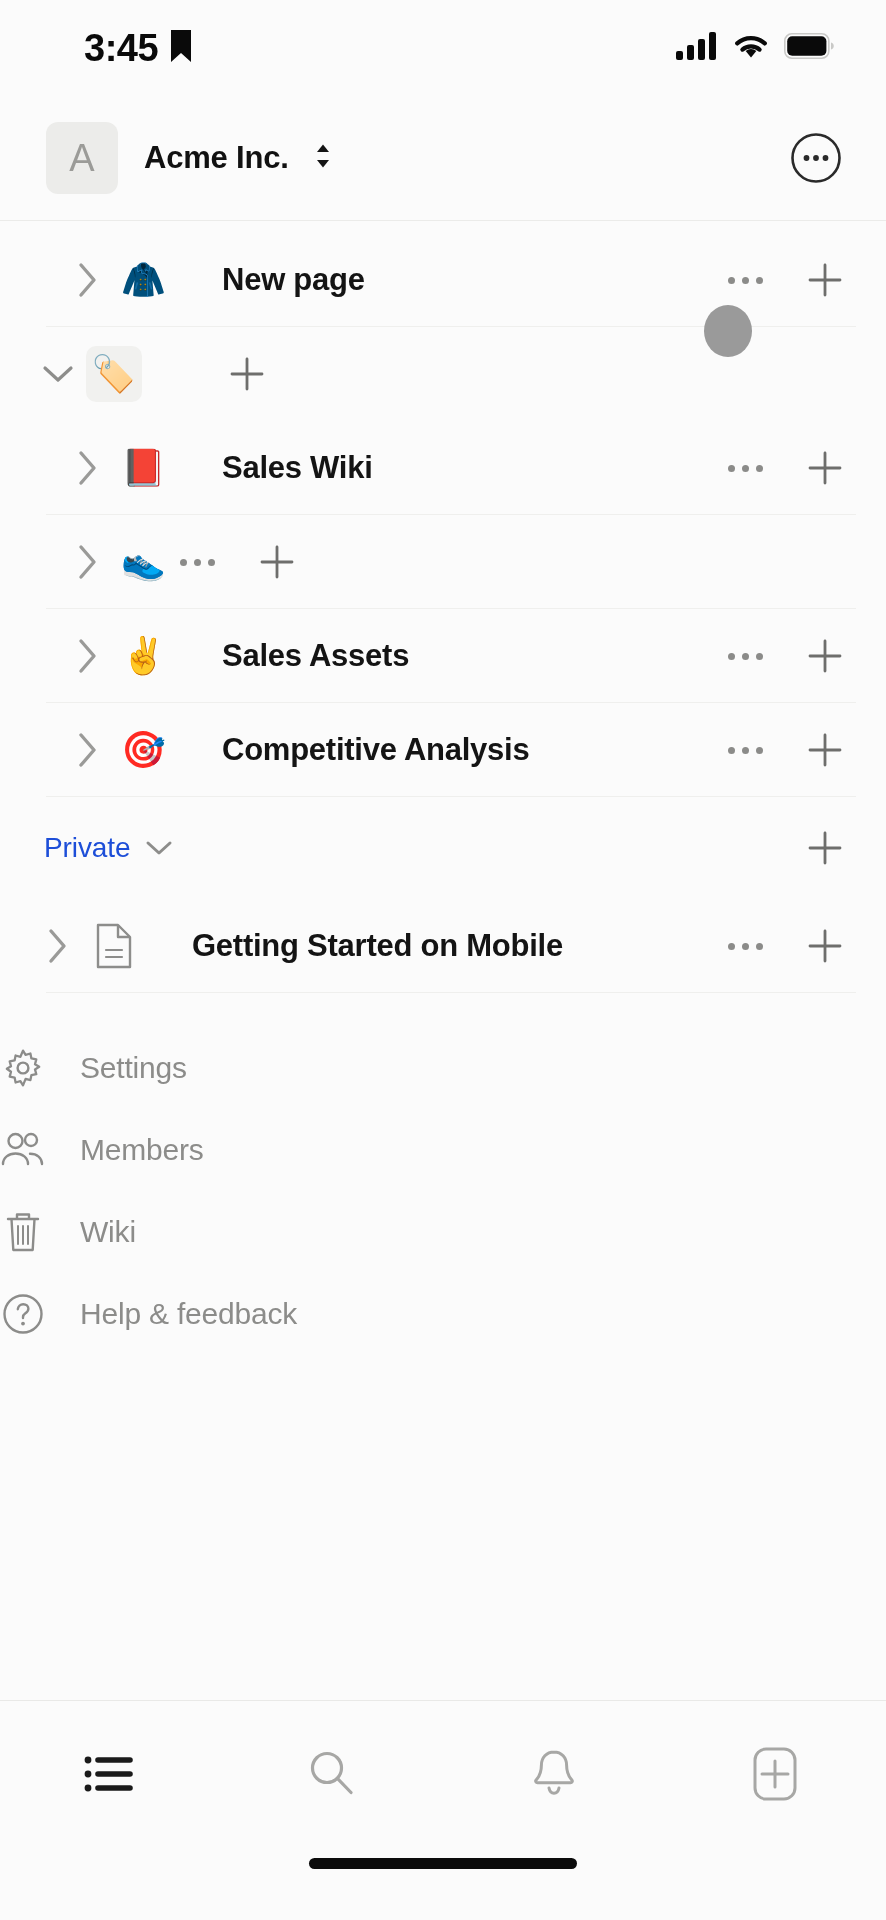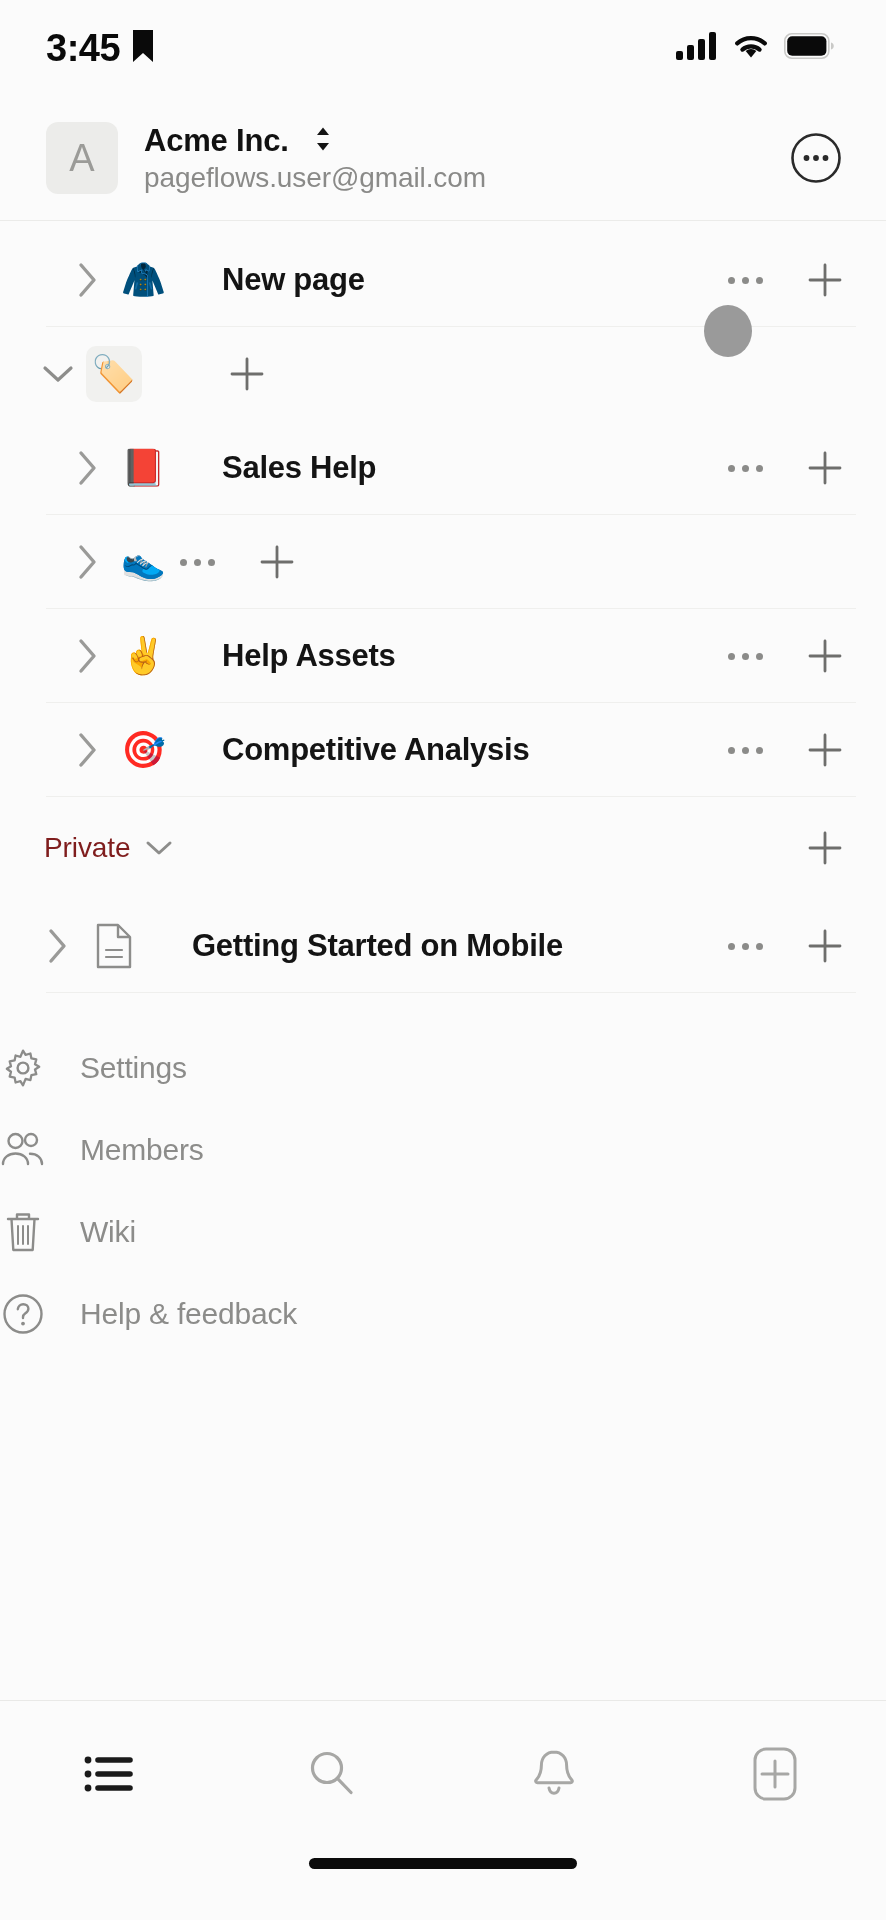--- a/index.html
+++ b/index.html
@@ -22,21 +22,21 @@
     overflow: hidden;
   }
 
   
   .statusbar {
     height: 96px;
     flex: 0 0 96px;
     display: flex;
     align-items: center;
     justify-content: space-between;
-    padding: 0 52px 0 46px;
+    padding: 0 52px 0 84px;
   }
   .status-left {
     display: flex;
     align-items: center;
     gap: 12px;
   }
   .status-time {
     font-size: 38px;
     font-weight: 700;
     color: #0a0a0a;
@@ -218,21 +218,21 @@
 
   
   .section-head {
     display: flex;
     align-items: center;
     height: 102px;
     padding: 0 36px 0 44px;
   }
   .section-label {
     font-size: 28px;
-    color: #7f1d1d;
+    color: #1d4ed8;
     letter-spacing: -0.1px;
     font-weight: 400;
   }
   .section-chev {
     margin-left: 14px;
     display: flex;
     align-items: center;
   }
   .section-spacer { flex: 1 1 auto; }
 
@@ -335,21 +335,20 @@
     <div class="ws-text">
       <div class="ws-name-row">
         <span class="ws-name">Acme Inc.</span>
         <span>
           <svg width="20" height="28" viewBox="0 0 20 28">
             <path d="M10 2.5 16 10H4z" fill="#141414"></path>
             <path d="M10 25.5 4 18h12z" fill="#141414"></path>
           </svg>
         </span>
       </div>
-      <div class="ws-email">pageflows.user@gmail.com</div>
     </div>
     <div class="ws-more">
       <svg width="52" height="52" viewBox="0 0 52 52">
         <circle cx="26" cy="26" r="23.5" fill="none" stroke="#2a2a2a" stroke-width="2.6"></circle>
         <circle cx="16.5" cy="26" r="2.9" fill="#2a2a2a"></circle>
         <circle cx="26" cy="26" r="2.9" fill="#2a2a2a"></circle>
         <circle cx="35.5" cy="26" r="2.9" fill="#2a2a2a"></circle>
       </svg>
     </div>
   </div>
@@ -408,21 +407,21 @@
 
     </div>
 
     <div class="row lvl1">
       <div class="twisty">
         <svg width="24" height="38" viewBox="0 0 24 38">
             <path d="M5 4l13 15L5 34" stroke="#9a9a98" stroke-width="3.4" fill="none" stroke-linecap="round" stroke-linejoin="round"></path>
           </svg>
       </div>
       <div class="row-emoji">📕</div>
-      <div class="row-title">Sales Help</div>
+      <div class="row-title">Sales Wiki</div>
       <div class="row-actions">
         <div class="act">
           <span class="dots">
               <i></i>
               <i></i>
               <i></i>
             </span>
         </div>
         <div class="act">
           <svg width="44" height="44" viewBox="0 0 44 44">
@@ -457,21 +456,21 @@
       <div class="row-sep"></div>
     </div>
 
     <div class="row lvl1">
       <div class="twisty">
         <svg width="24" height="38" viewBox="0 0 24 38">
             <path d="M5 4l13 15L5 34" stroke="#9a9a98" stroke-width="3.4" fill="none" stroke-linecap="round" stroke-linejoin="round"></path>
           </svg>
       </div>
       <div class="row-emoji">✌️</div>
-      <div class="row-title">Help Assets</div>
+      <div class="row-title">Sales Assets</div>
       <div class="row-actions">
         <div class="act">
           <span class="dots">
               <i></i>
               <i></i>
               <i></i>
             </span>
         </div>
         <div class="act">
           <svg width="44" height="44" viewBox="0 0 44 44">

